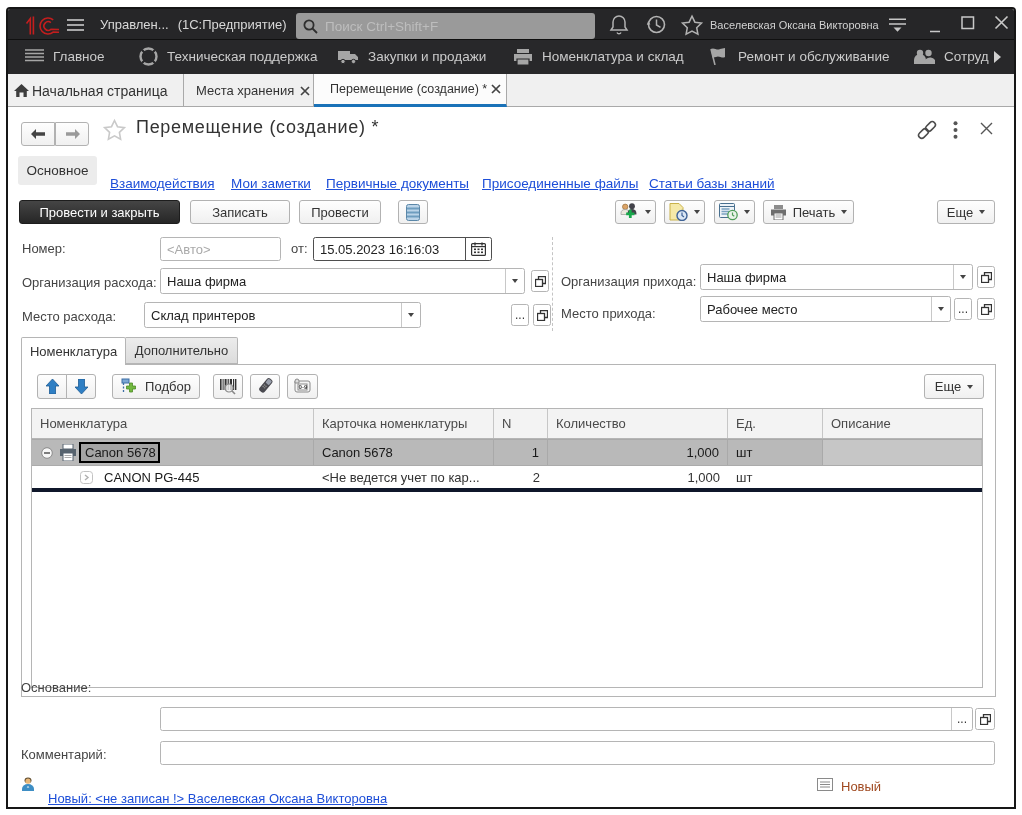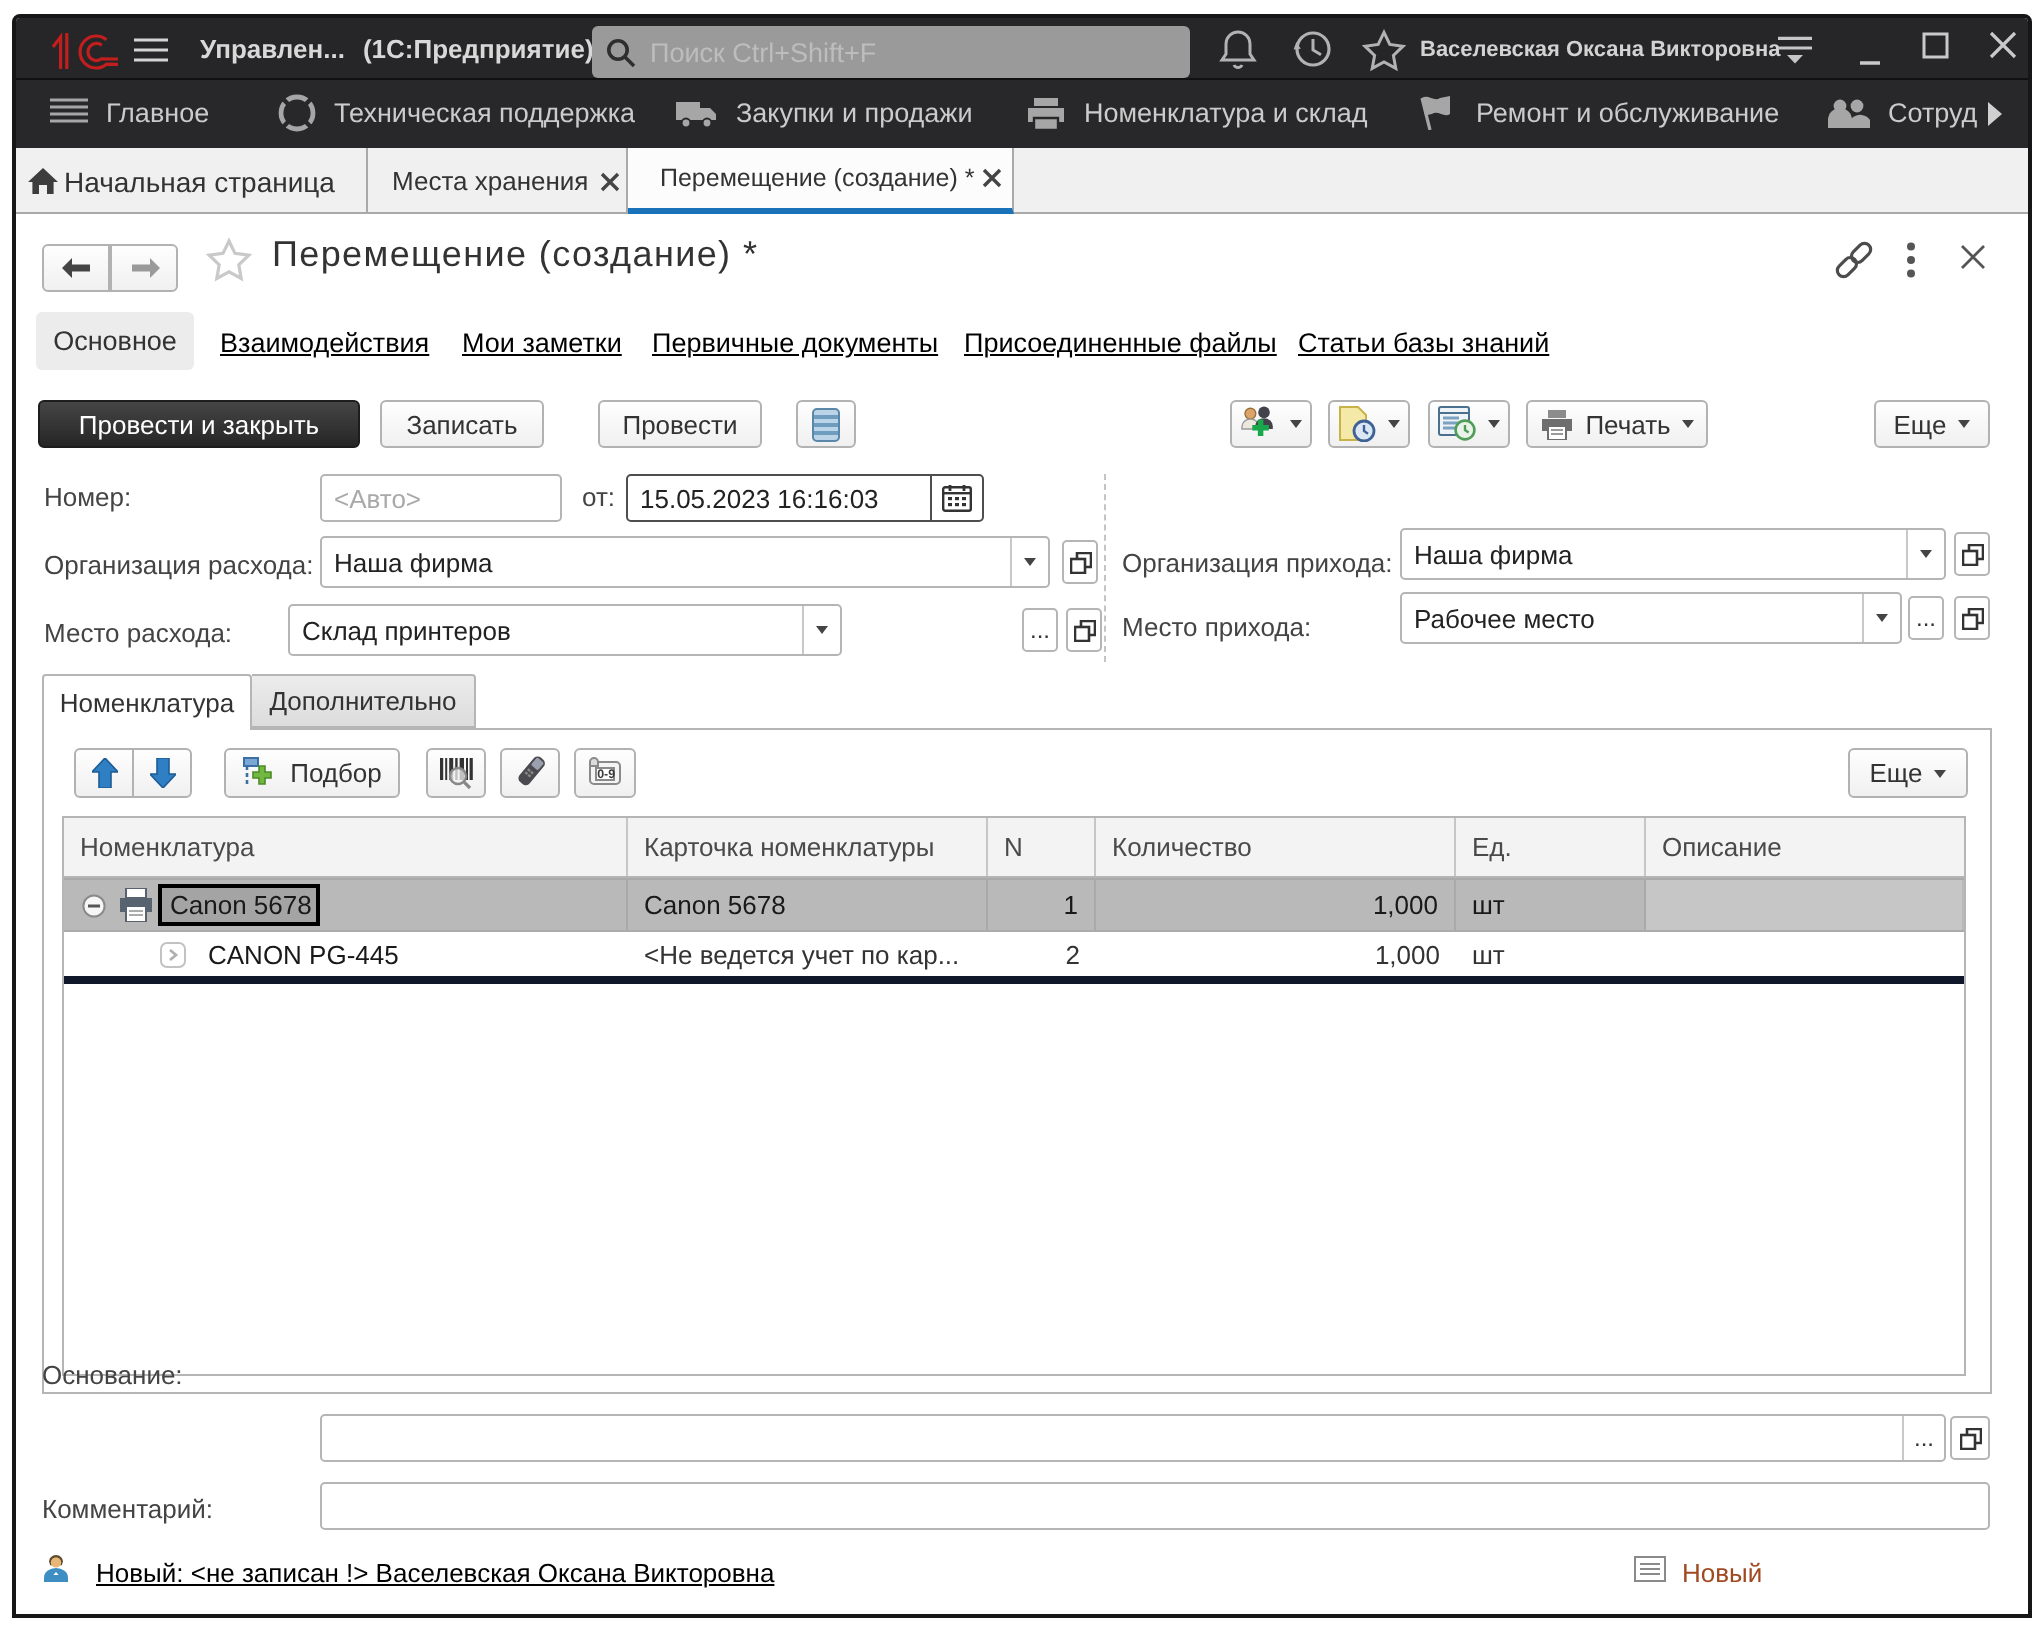--- a/index.html
+++ b/index.html
@@ -3,36 +3,36 @@
 <style>
 *{margin:0;padding:0;box-sizing:border-box;font-family:"Liberation Sans",sans-serif;}
 html,body{width:1022px;height:815px;background:#fff;overflow:hidden;}
 #page{position:relative;width:1022px;height:815px;background:#fff;}
 .ab{position:absolute;}
 #win{position:absolute;left:6px;top:7px;width:1010px;height:802px;border:2px solid #161616;background:#fff;border-radius:4px 4px 0 0;overflow:hidden;}
 
 #tbar{position:absolute;left:0;top:0;width:100%;height:30px;background:#262628;}
 #mbar{position:absolute;left:0;top:30px;width:100%;height:35px;background:#28282a;border-top:1.5px solid #101010;}
 #tabbar{position:absolute;left:0;top:65px;width:100%;height:33px;background:#f0f0f0;border-bottom:1px solid #a9a9a9;}
-.ttext{color:#d8d8d8;font-size:13px;white-space:nowrap;font-weight:bold;}
+.ttext{color:#d8d8d8;font-size:13px;white-space:nowrap;}
 .mitem{position:absolute;top:0;height:33px;display:flex;align-items:center;color:#cbcbcb;font-size:13.5px;white-space:nowrap;}
 .tab{position:absolute;top:0;height:33px;display:flex;align-items:center;font-size:14px;color:#333;border-right:1px solid #a9a9a9;white-space:nowrap;}
 .search{position:absolute;left:288px;top:4px;width:299px;height:26px;background:#9a9a9a;border-radius:3px;display:flex;align-items:center;}
 .search span{color:#bdbdbd;font-size:13.5px;margin-left:6px;}
 
 .btn{position:absolute;height:24px;border:1px solid #b2b2b2;border-radius:3px;background:linear-gradient(#fefefe,#f0f0f0);display:flex;align-items:center;justify-content:center;font-size:13px;color:#333;white-space:nowrap;}
 .darkbtn{background:linear-gradient(#454545,#262626);border-color:#1d1d1d;color:#fff;}
 .caret{display:inline-block;width:0;height:0;border-left:3.5px solid transparent;border-right:3.5px solid transparent;border-top:4px solid #444;margin-left:6px;}
 .inp{position:absolute;border:1px solid #b5b5b5;border-radius:2.5px;background:#fff;display:flex;align-items:center;font-size:13px;color:#222;}
 .inp .fill{flex:1;padding-left:6px;}
 .dd{width:19px;height:100%;border-left:1px solid #c8c8c8;display:flex;align-items:center;justify-content:center;}
 .dd .caret{margin-left:0;}
 .sq{position:absolute;width:18px;height:22px;border:1px solid #b5b5b5;border-radius:2.5px;background:#fff;display:flex;align-items:center;justify-content:center;}
 .lbl{position:absolute;font-size:13px;color:#444;white-space:nowrap;}
-.link{position:absolute;font-size:13.5px;color:#000000;text-decoration:underline;white-space:nowrap;}
+.link{position:absolute;font-size:13.5px;color:#1d4ed8;text-decoration:underline;white-space:nowrap;margin-top:12px;}
 #ov{position:absolute;left:0;top:0;width:1022px;height:815px;}
 .hc{border-right:1px solid #c6c6c6;padding:7px 0 0 8px;height:100%;}
 </style></head>
 <body>
 <div id="page">
 <div id="win">
   <div id="tbar">
     <svg class="ab" style="left:13px;top:6px" width="38" height="22" viewBox="0 0 38 22">
       <g fill="none" stroke="#c31e1e" stroke-width="1.6">
         <path d="M9.3 19.5 V3.5 L5.5 8.5"></path>
@@ -194,21 +194,21 @@
       </svg>
 
   <div class="ab" style="left:18px;top:156px;width:79px;height:29px;background:#ececec;border-radius:3px;display:flex;align-items:center;justify-content:center;font-size:13.5px;color:#333">Основное</div>
   <div class="link" style="left:110px;top:164px">Взаимодействия</div>
   <div class="link" style="left:231px;top:164px">Мои заметки</div>
   <div class="link" style="left:326px;top:164px">Первичные документы</div>
   <div class="link" style="left:482px;top:164px">Присоединенные файлы</div>
   <div class="link" style="left:649px;top:164px">Статьи базы знаний</div>
 
   <div class="btn darkbtn" style="left:19px;top:200px;width:161px;">Провести и закрыть</div>
-  <div class="btn" style="left:190px;top:200px;width:82px;">Записать</div>
+  <div class="btn" style="left:190px;top:200px;width:100px;">Записать</div>
   <div class="btn" style="left:299px;top:200px;width:82px;">Провести</div>
   <div class="btn" style="left:398px;top:200px;width:30px;">
         <svg width="14" height="17" viewBox="0 0 14 17">
           <rect x=".5" y=".5" width="13" height="16" rx="2" fill="#bcd4e8" stroke="#5b87a8"></rect>
           <g stroke="#6e9dbf" stroke-width="2">
             <path d="M1 4.5h12M1 8.5h12M1 12.5h12"></path>
           </g>
         </svg>
       </div>
   <div class="btn" style="left:615px;top:200px;width:41px;">

